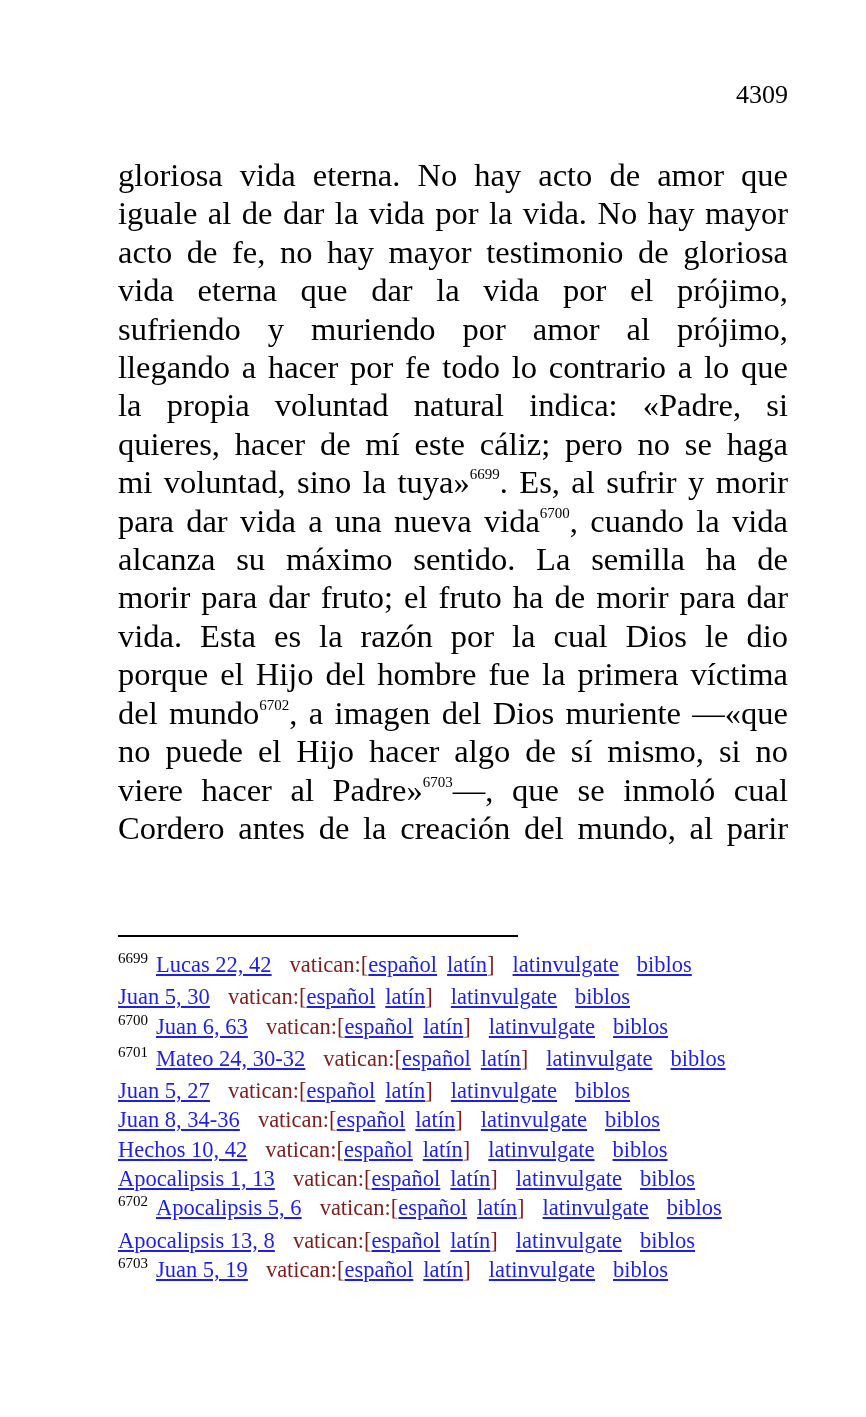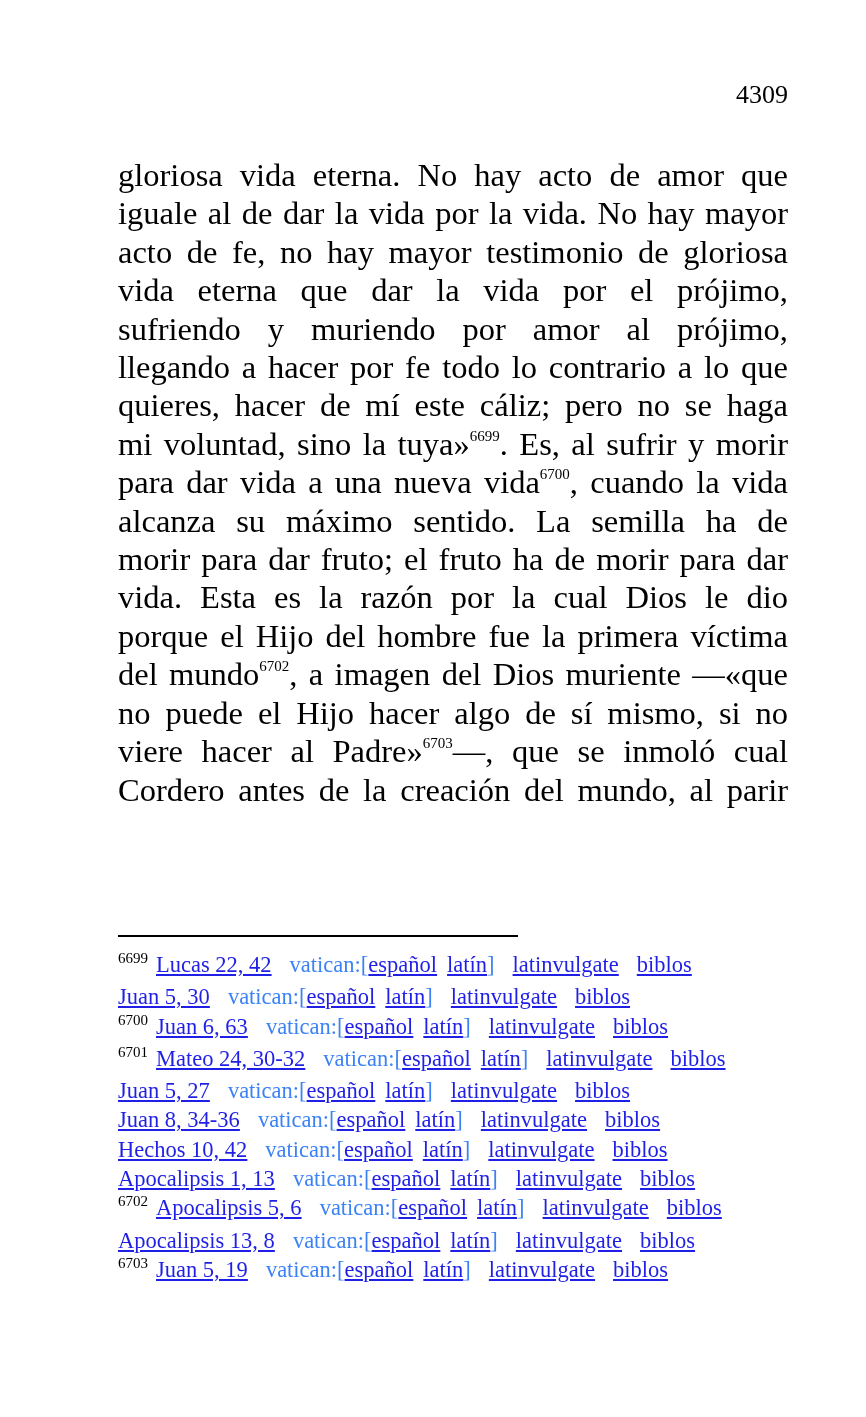--- a/index.html
+++ b/index.html
@@ -9,36 +9,37 @@
   .body-text { position: absolute; left: 118px; top: 156px; width: 670px;
                font-size: 32.5px; line-height: 38.4px; text-align: justify; text-align-last: justify; }
   .body-text .line { display: block; text-align: justify; text-align-last: justify; white-space: nowrap; }
   sup.fn { font-size: 15px; vertical-align: 0; position: relative; top: -14px; line-height: 0; }
   .rule { position: absolute; left: 118px; top: 935px; width: 400px; height: 0; border-top: 2px solid #000; }
   .footnotes { position: absolute; left: 118px; top: 950px; width: 690px;
                font-size: 22.5px; line-height: 29.3px; }
   .fn-line { white-space: nowrap; display: block; }
   .fn-num { font-size: 15px; position: relative; top: -9px; margin-right: 8px; }
   a.lnk { color: #1f1fe6; text-decoration: underline; margin-top: 39px; }
-  .plain { color: #3b82f6; }
+  .plain { color: #7f1d1d; }
   .gap { display: inline-block; width: 18px; }
   .gap-s { display: inline-block; width: 10px; }
 </style>
 </head>
 <body>
 
 <div class="page-number">4309</div>
 
 <div class="body-text" id="body-text">
     <span class="line"><span>gloriosa vida eterna. No hay acto de amor que</span></span>
     <span class="line"><span>iguale al de dar la vida por la vida. No hay mayor</span></span>
     <span class="line"><span>acto de fe, no hay mayor testimonio de gloriosa</span></span>
     <span class="line"><span>vida eterna que dar la vida por el prójimo,</span></span>
     <span class="line"><span>sufriendo y muriendo por amor al prójimo,</span></span>
     <span class="line"><span>llegando a hacer por fe todo lo contrario a lo que</span></span>
+    <span class="line"><span>la propia voluntad natural indica: «Padre, si</span></span>
     <span class="line"><span>quieres, hacer de mí este cáliz; pero no se haga</span></span>
     <span class="line"><span>mi voluntad, sino la tuya»</span><sup class="fn">6699</sup><span>. Es, al sufrir y morir</span></span>
     <span class="line"><span>para dar vida a una nueva vida</span><sup class="fn">6700</sup><span>, cuando la vida</span></span>
     <span class="line"><span>alcanza su máximo sentido. La semilla ha de</span></span>
     <span class="line"><span>morir para dar fruto; el fruto ha de morir para dar</span></span>
     <span class="line"><span>vida. Esta es la razón por la cual Dios le dio</span></span>
     <span class="line"><span>porque el Hijo del hombre fue la primera víctima</span></span>
     <span class="line"><span>del mundo</span><sup class="fn">6702</sup><span>, a imagen del Dios muriente —«que</span></span>
     <span class="line"><span>no puede el Hijo hacer algo de sí mismo, si no</span></span>
     <span class="line"><span>viere hacer al Padre»</span><sup class="fn">6703</sup><span>—, que se inmoló cual</span></span>

